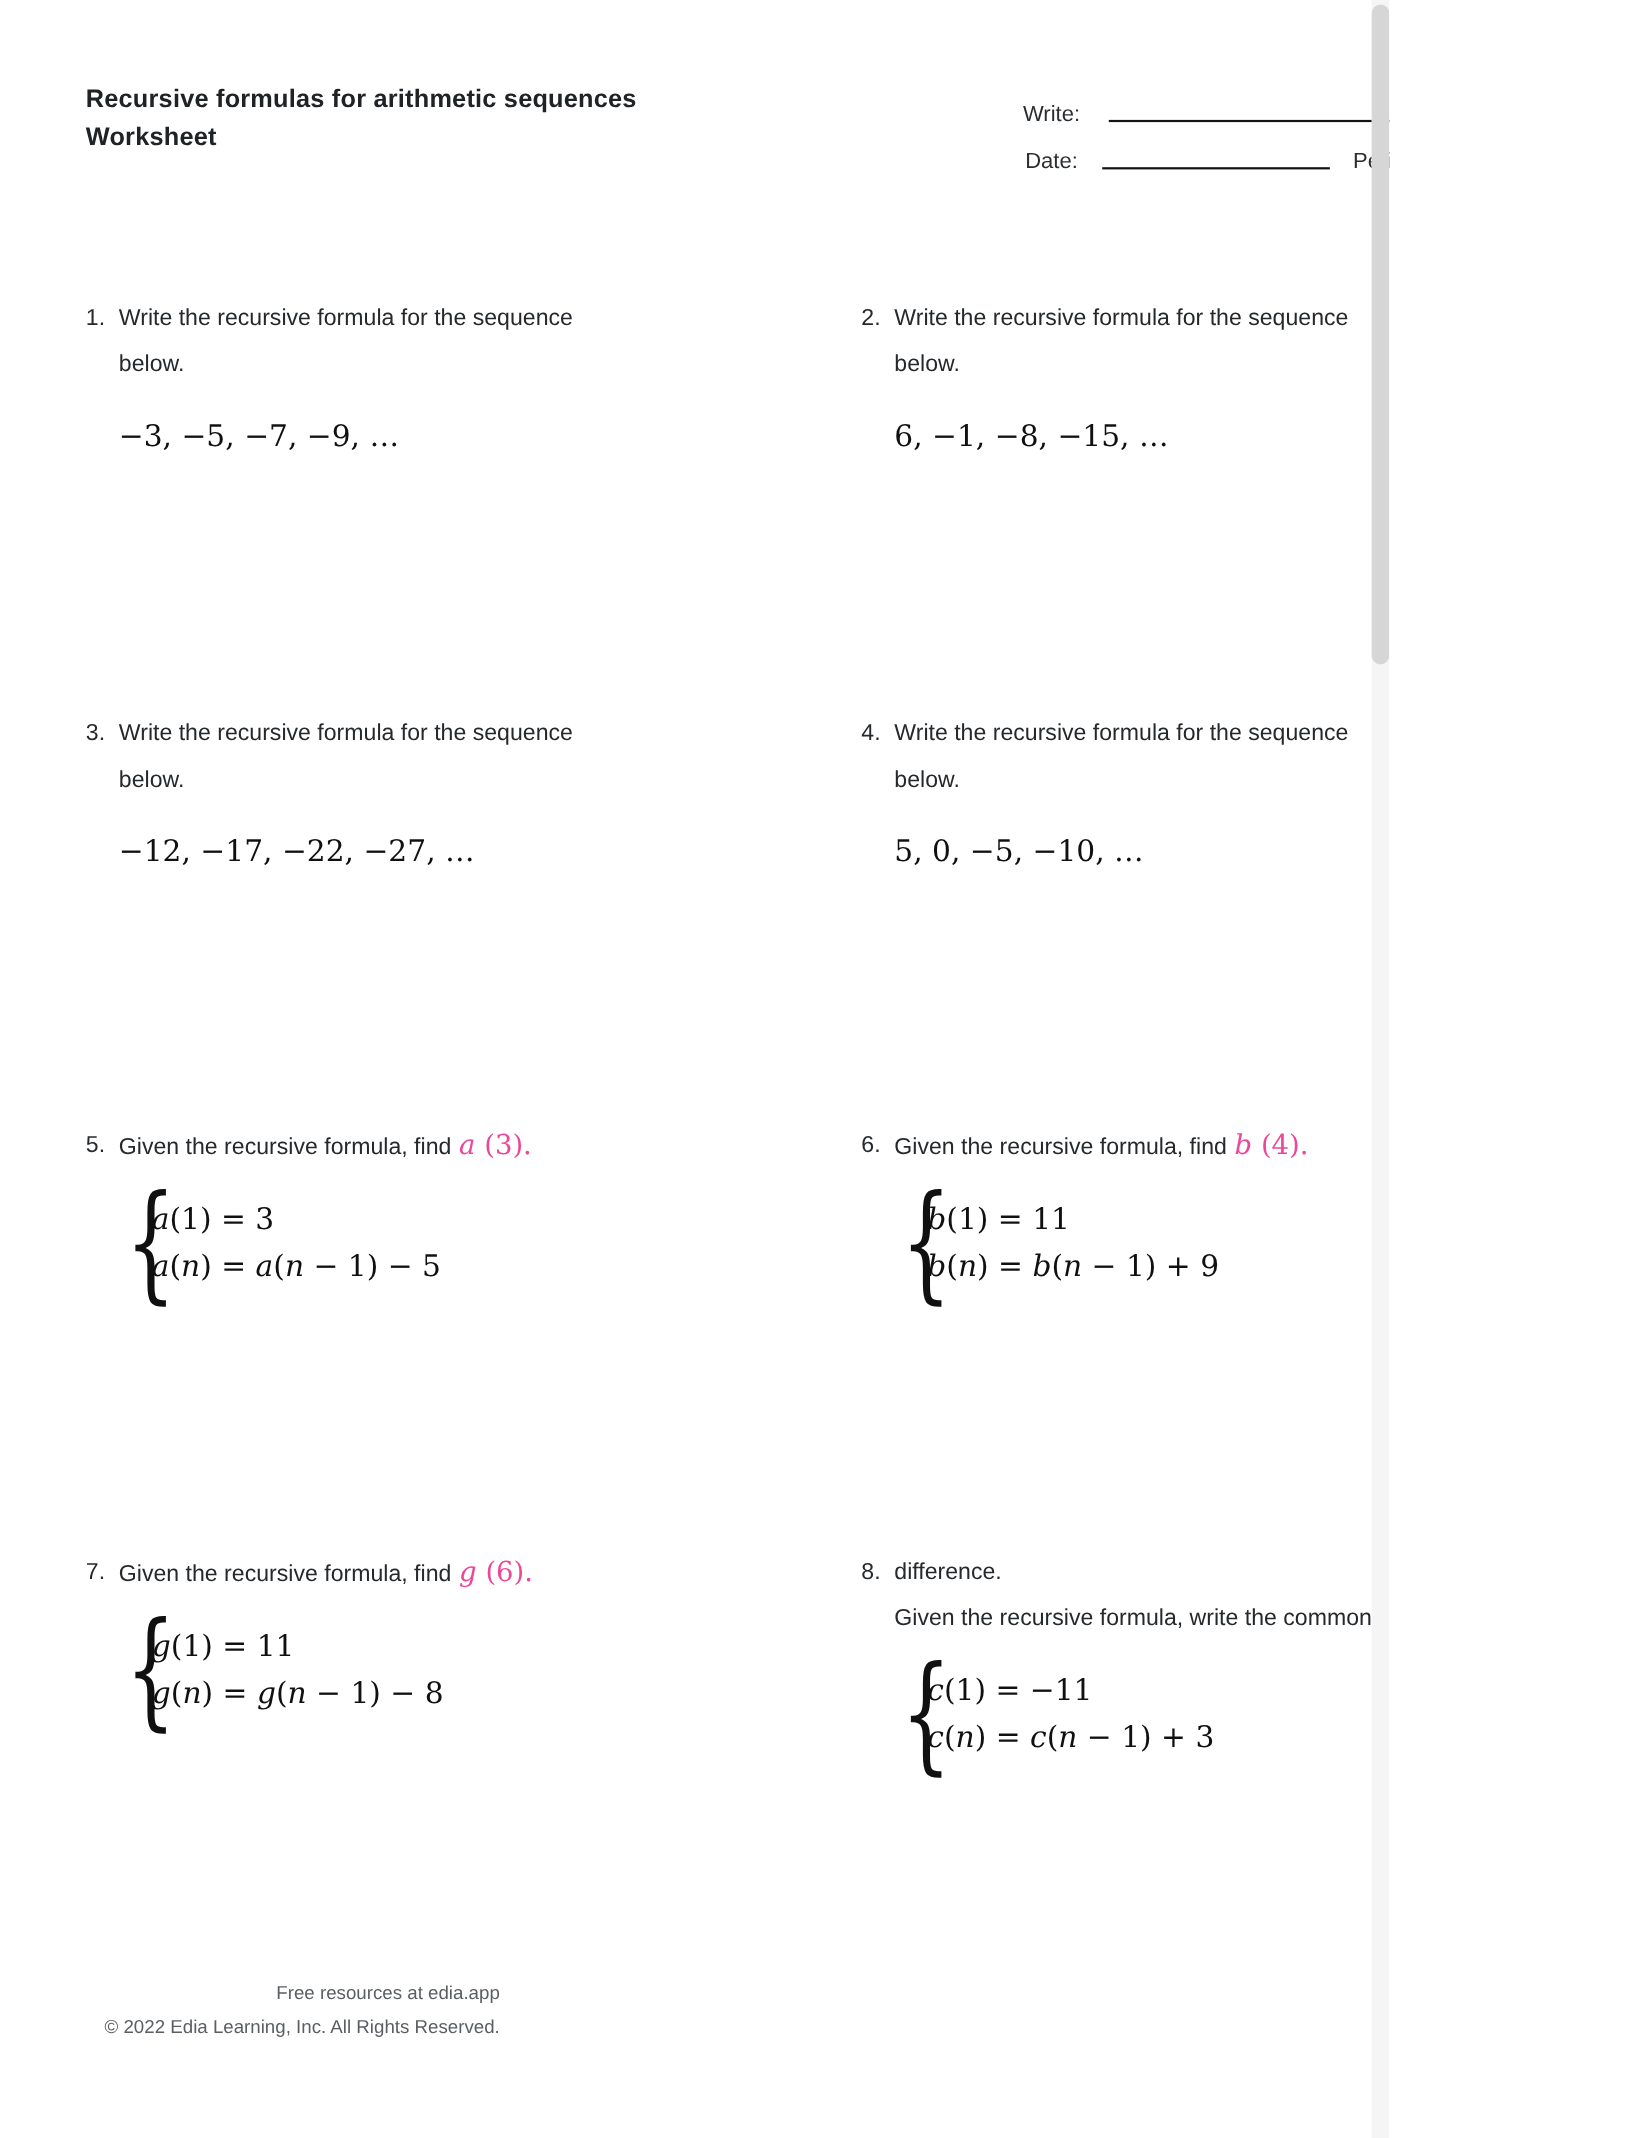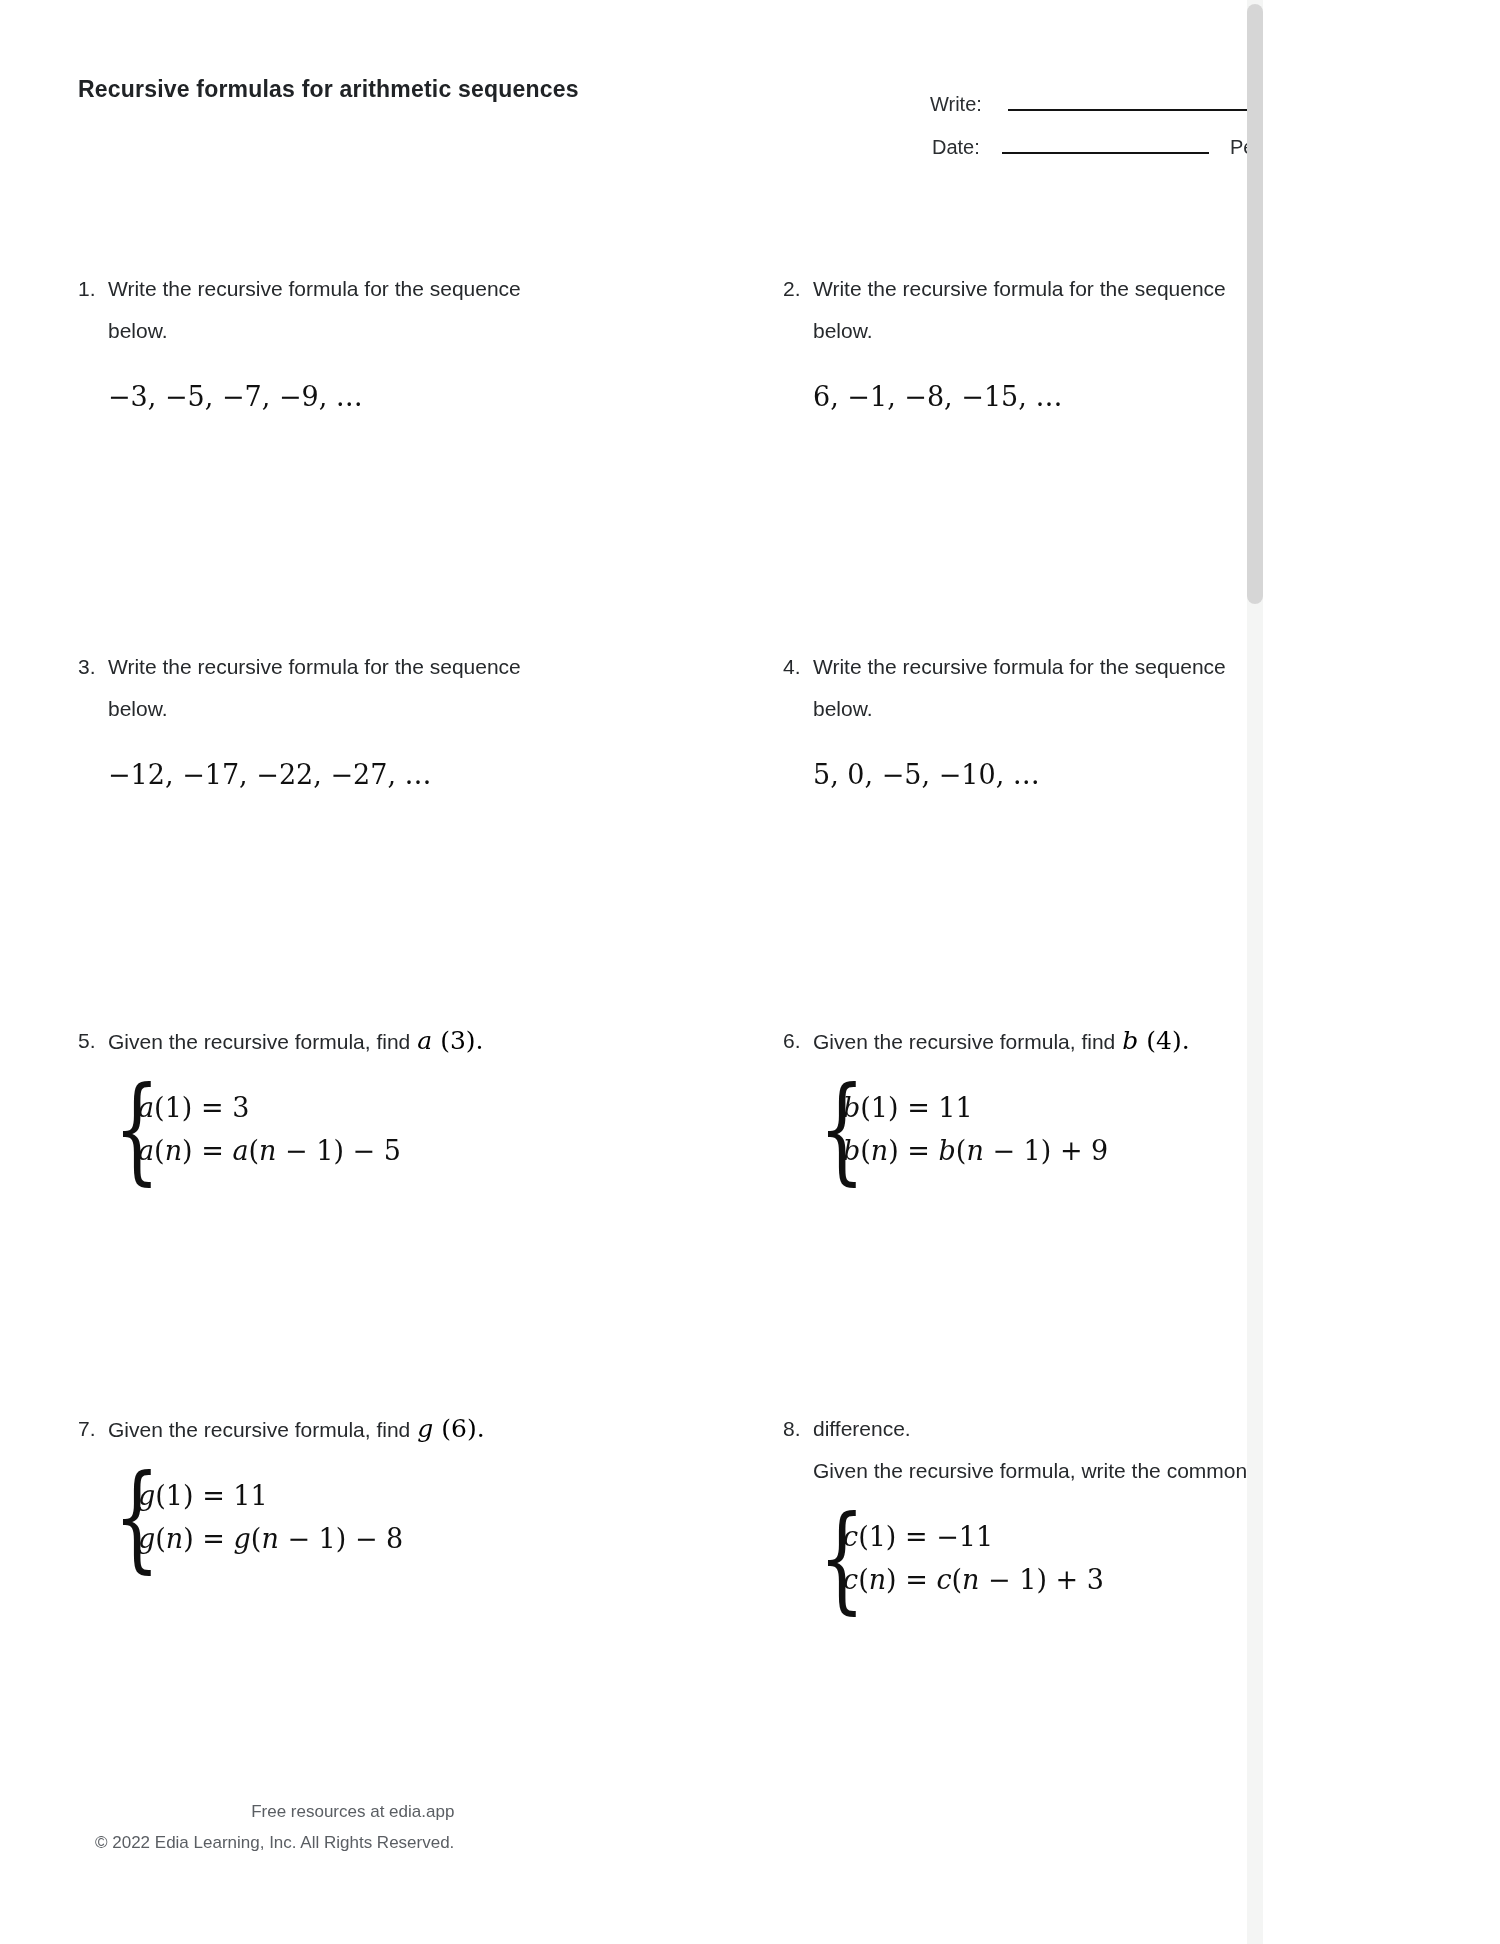--- a/index.html
+++ b/index.html
@@ -33,21 +33,21 @@
   .c2 { left:783px; }
   .r1 { top:268px;  }
   .r2 { top:646px;  }
   .r3 { top:1020px; }
   .r4 { top:1408px; }
   .prompt { display:flex; font-size:21px; line-height:42px; color:#26292c; }
   .num { flex:none; width:30px; }
   .ptext span.pline { display:block; }
   .imath {
     font-family:"DejaVu Serif", serif;
-    font-size:25px; color:#000000; margin-left:7px;
+    font-size:25px; color:#ec4899; margin-left:7px;
   }
   .math { font-family:"DejaVu Serif", serif; color:#101010; }
   .math i { font-style:italic; }
   .seq {
     margin-left:30px; margin-top:28px;
     font-size:27px; line-height:34px;
   }
   .cases { display:flex; align-items:center; margin-left:36px; margin-top:14px; }
   .brace {
     flex:none; width:20px; display:block;
@@ -74,20 +74,21 @@
     background:#d6d6d6; border-radius:8px;
   }
 </style>
 </head>
 <body>
 
 <div class="page">
 
   <div class="title">
     <span>Recursive formulas for arithmetic sequences</span>
+    <span>Worksheet</span>
   </div>
 
   <div class="hfield lbl-name">Write:</div>
   <div class="blank blank-name"></div>
 
   <div class="hfield lbl-date">Date:</div>
   <div class="blank blank-date"></div>
 
   <div class="hfield lbl-period">Period:</div>
   <div class="blank blank-period"></div>

